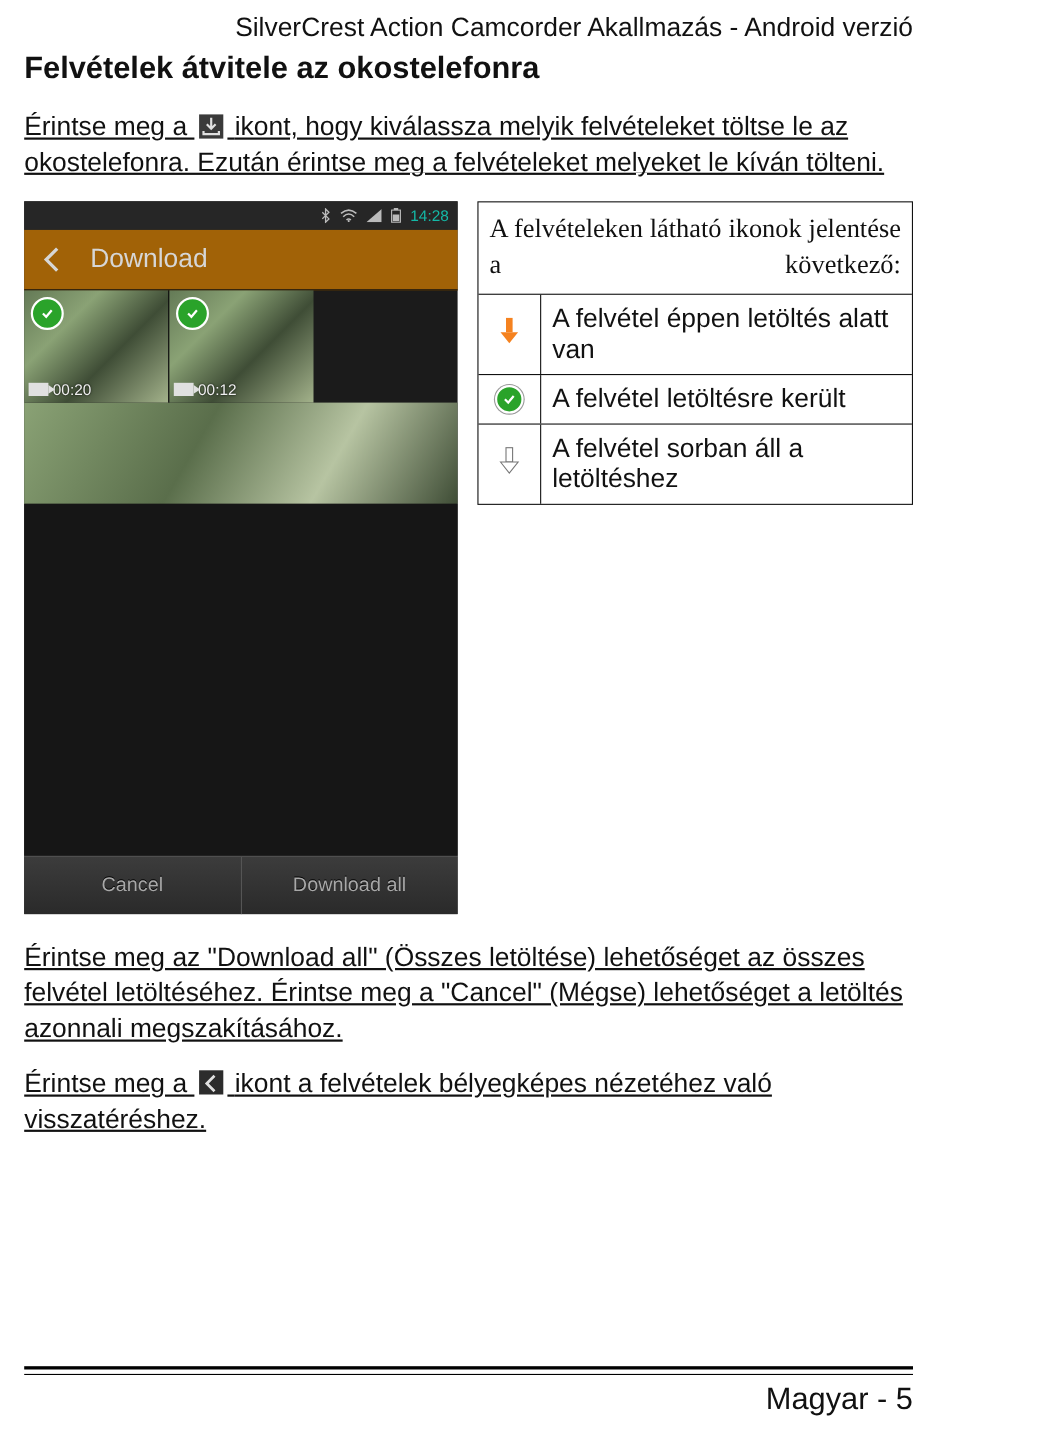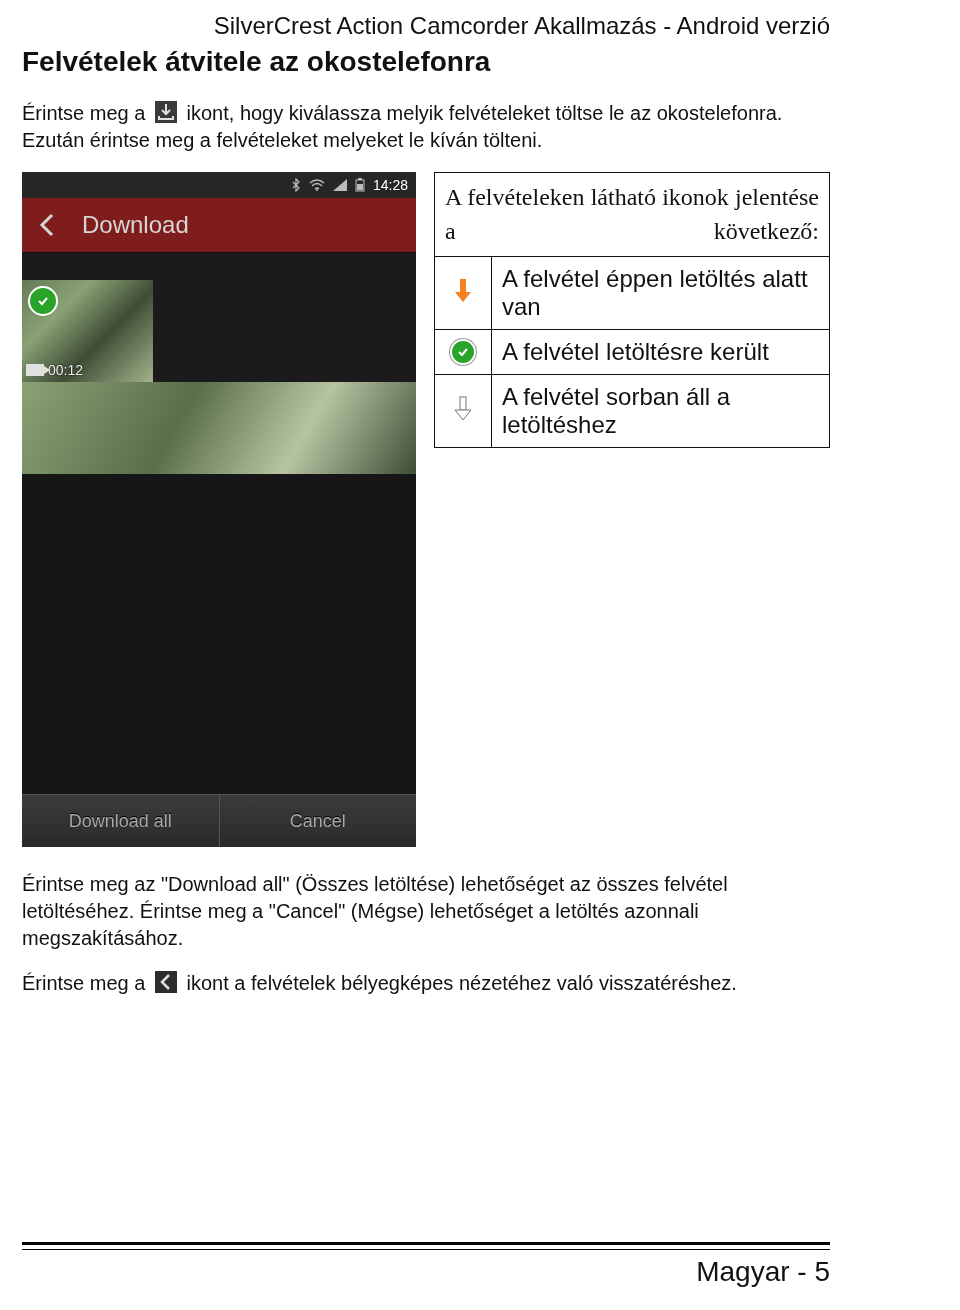--- a/index.html
+++ b/index.html
@@ -26,25 +26,26 @@
     font-stretch: condensed;
   }
   h1.section-title {
     font-size: 28px;
     font-weight: 700;
     margin: 0 0 22px 0;
     font-family: Arial, sans-serif;
     font-stretch: condensed;
   }
   .para {
-    font-size: 20px;
+    font-size: 24px;
     line-height: 1.35;
     margin: 0 0 18px 0;
     font-family: Arial, sans-serif;
     font-stretch: condensed;
+    text-decoration: underline;
   }
   
   .inline-icon {
     display: inline-block;
     width: 22px;
     height: 22px;
     vertical-align: -3px;
     background: #3a3a3a;
     position: relative;
     margin: 0 4px;
@@ -105,32 +106,32 @@
     font-stretch: condensed;
   }
   
   .phone {
     width: 394px;
     background: #1b1b1b;
   }
   .statusbar {
     height: 26px;
     background: #262626;
-    color: #ffffff;
+    color: #14b8a6;
     font-size: 14px;
     display: flex;
     justify-content: flex-end;
     align-items: center;
     padding: 0 8px;
     gap: 8px;
     font-family: Arial, sans-serif;
   }
   .titlebar {
     height: 54px;
-    background: #7f1d1d;
+    background: #a16207;
     color: #d6d6d6;
     display: flex;
     align-items: center;
     gap: 18px;
     padding: 0 10px;
     border-bottom: 1px solid #0e0e0e;
   }
   .titlebar .back-chevron {
     width: 32px; height: 32px; color: #d6d6d6;
   }
@@ -142,21 +143,21 @@
     display: flex;
   }
   .thumb {
     position: relative;
     width: 131px;
     height: 102px;
     background: linear-gradient(135deg, #647a56 0%, #8aa275 30%, #3f4d36 60%, #a3b28b 100%);
     background-size: cover;
     border-right: 1px solid #0e0e0e;
   }
-  .thumb:last-child { border-right: none; margin-top: 27px; }
+  .thumb:last-child { border-right: none; }
   .thumb-type {
     position: absolute;
     left: 4px;
     bottom: 4px;
     display: flex;
     align-items: center;
     gap: 4px;
     color: #f0f0f0;
     font-size: 14px;
     text-shadow: 0 0 2px #000;
@@ -298,37 +299,48 @@
         </div>
         <div class="titlebar">
           <span class="back-chevron">
             <svg width="32" height="32" viewBox="0 0 32 32">
                 <path d="M20 6 L10 16 L20 26" stroke="#d6d6d6" stroke-width="3" fill="none"></path>
               </svg>
           </span>
           <span class="titlebar-title">Download</span>
         </div>
         <div class="thumbs-row">
+          <div class="thumb">
+            <div class="check-badge">
+              <svg width="14" height="14" viewBox="0 0 14 14">
+                  <path d="M3 7 L6 10 L11 4" stroke="#fff" stroke-width="2" fill="none"></path>
+                </svg>
+            </div>
+            <div class="thumb-type">
+              <span class="cam-icon"></span>
+              <span>00:20</span>
+            </div>
+          </div>
           <div class="thumb">
             <div class="check-badge">
               <svg width="14" height="14" viewBox="0 0 14 14">
                   <path d="M3 7 L6 10 L11 4" stroke="#fff" stroke-width="2" fill="none"></path>
                 </svg>
             </div>
             <div class="thumb-type">
               <span class="cam-icon"></span>
               <span>00:12</span>
             </div>
           </div>
         </div>
         <div class="wide-thumb"></div>
         <div class="phone-body-fill"></div>
         <div class="bottom-bar">
+          <div class="bottom-btn">Cancel</div>
           <div class="bottom-btn">Download all</div>
-          <div class="bottom-btn">Cancel</div>
         </div>
       </div>
     </div>
 
     <div class="legend-table-wrap">
       <div class="legend-intro-cell">A felvételeken látható ikonok jelentése a következő:</div>
       <div class="legend-row">
         <div class="legend-icon-cell">
           <span>
             <svg width="20" height="26" viewBox="0 0 20 26">

